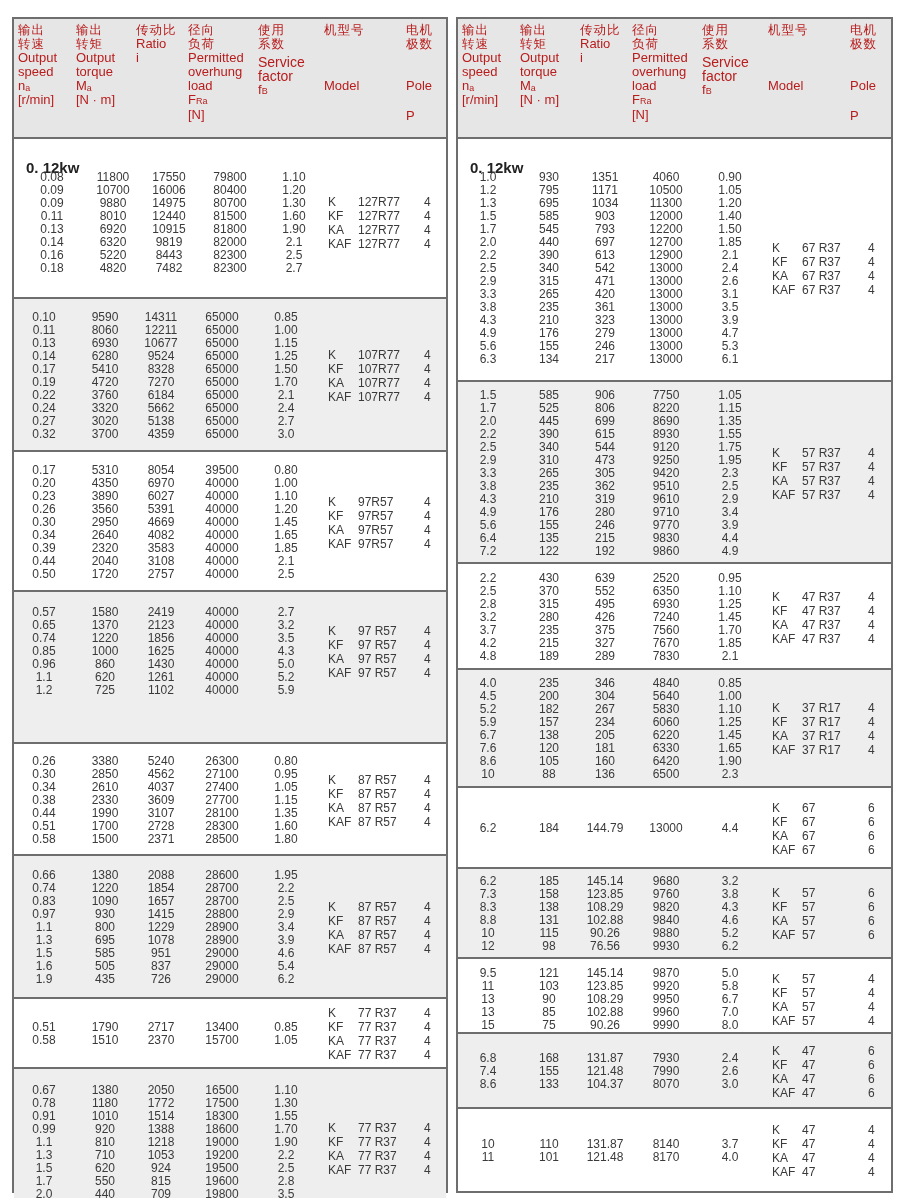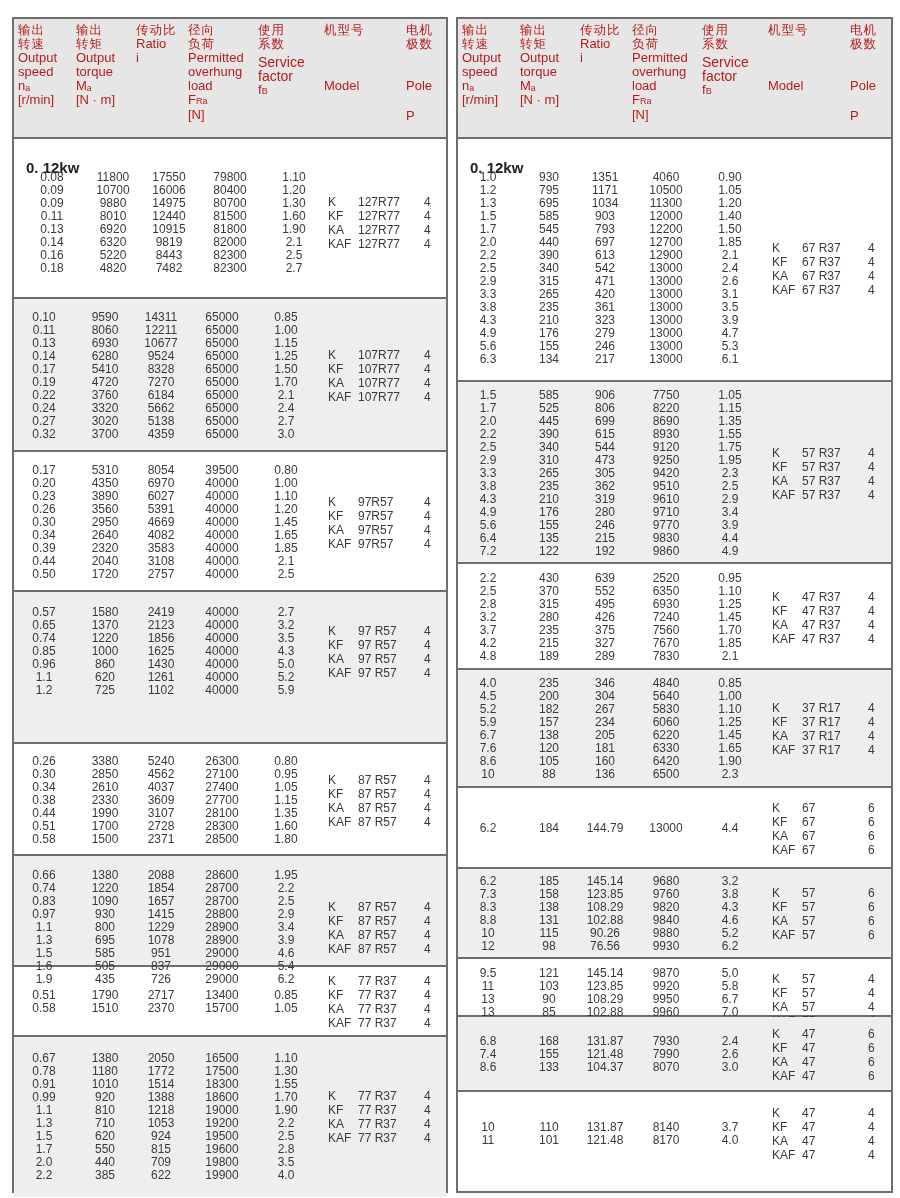--- a/index.html
+++ b/index.html
@@ -505,21 +505,21 @@
           <span class="mm">87 R57</span>
           <span class="mp">4</span>
         </div>
         <div class="mrow">
           <span class="mt">KAF</span>
           <span class="mm">87 R57</span>
           <span class="mp">4</span>
         </div>
       </div>
     </div>
-    <div class="section alt" style="height: 111px;">
+    <div class="section alt" style="height: 143px;">
       <div class="rows" style="top: 13px;">
         <div class="row">
           <span class="c1">0.66</span>
           <span class="c2">1380</span>
           <span class="c3">2088</span>
           <span class="c4">28600</span>
           <span class="c5">1.95</span>
         </div>
         <div class="row">
           <span class="c1">0.74</span>
@@ -1292,21 +1292,21 @@
           <span class="mm">57</span>
           <span class="mp">6</span>
         </div>
         <div class="mrow">
           <span class="mt">KAF</span>
           <span class="mm">57</span>
           <span class="mp">6</span>
         </div>
       </div>
     </div>
-    <div class="section" style="height: 58px;">
+    <div class="section" style="height: 75px;">
       <div class="rows" style="top: 8px;">
         <div class="row">
           <span class="c1">9.5</span>
           <span class="c2">121</span>
           <span class="c3">145.14</span>
           <span class="c4">9870</span>
           <span class="c5">5.0</span>
         </div>
         <div class="row">
           <span class="c1">11</span>

